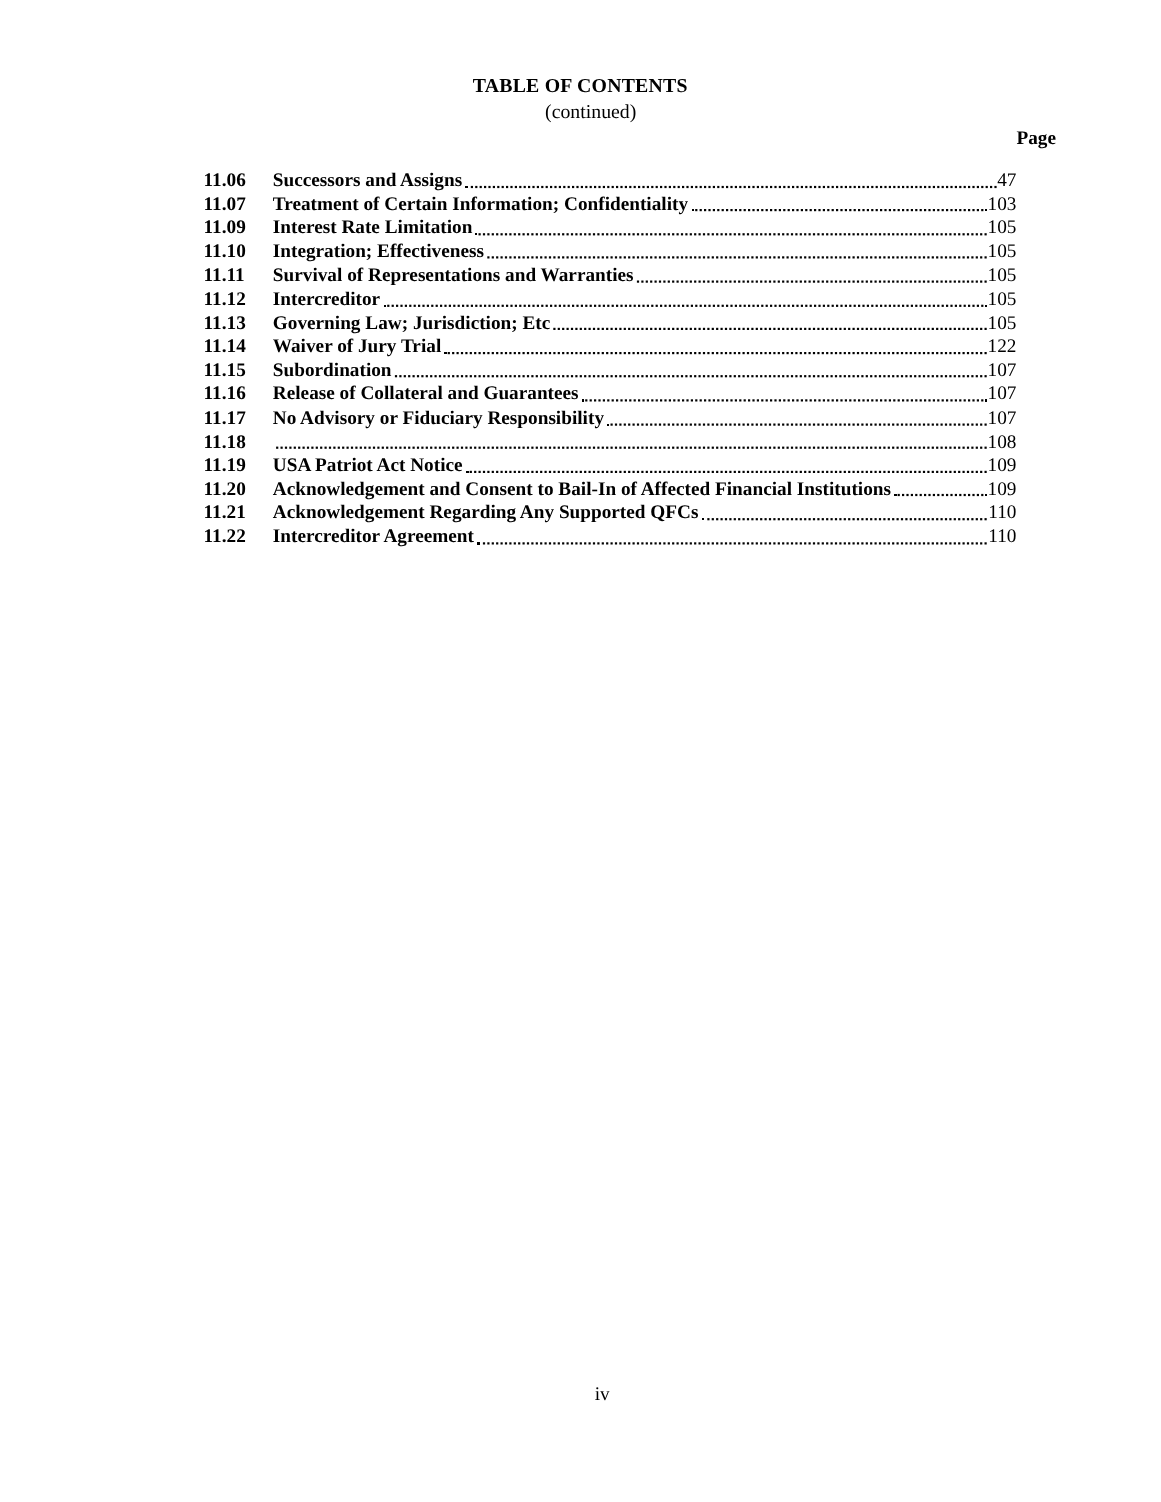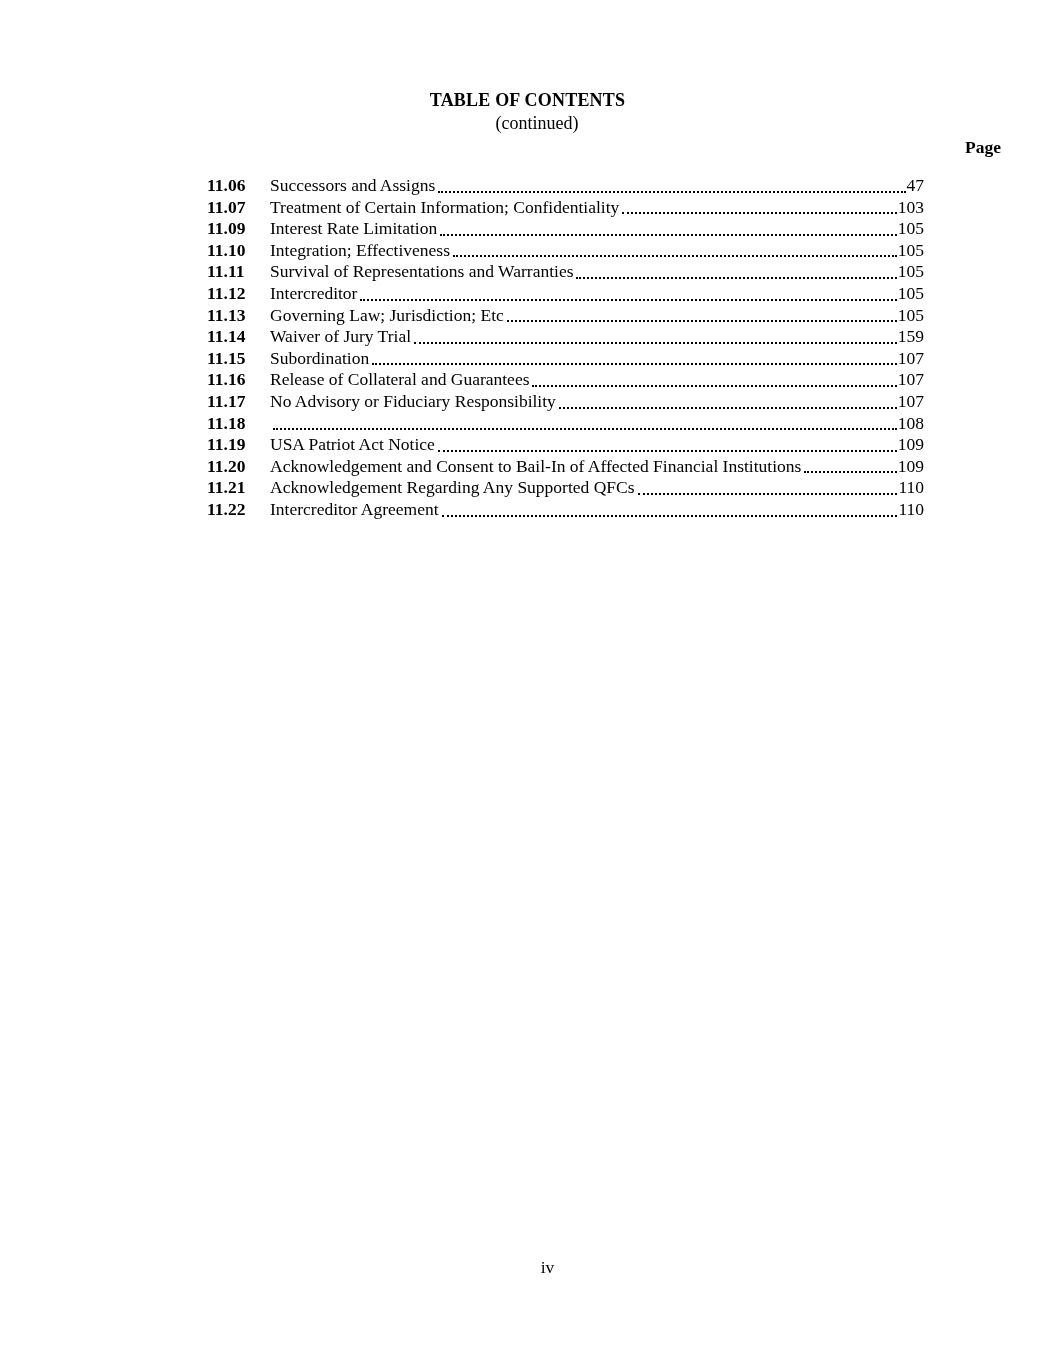--- a/index.html
+++ b/index.html
@@ -11,60 +11,59 @@
     position: relative;
     width: 1055px;
     height: 1365px;
     background: #ffffff;
     color: #000000;
     font-family: "Liberation Serif", "DejaVu Serif", serif;
     overflow: hidden;
     box-sizing: border-box;
   }
   .doc-header {
-    padding-top: 89px;
+    padding-top: 67px;
     text-align: center;
     line-height: 23px;
     font-size: 18px;
   }
   .doc-title {
     font-weight: bold;
     letter-spacing: 0.2px;
   }
   .doc-subtitle {
     font-weight: normal;
     margin-left: 19px;
   }
   .page-col-label {
     text-align: right;
-    padding-right: 54px;
+    padding-right: 95px;
     font-size: 17.5px;
     font-weight: bold;
     line-height: 23px;
     margin-top: 1px;
   }
   .toc {
     margin-top: 16px;
     padding-left: 185px;
     padding-right: 131px;
     font-size: 17.5px;
   }
   .toc-row {
     display: flex;
     align-items: baseline;
     line-height: 21.6px;
     white-space: nowrap;
-    margin-left: 22px;
   }
   .toc-num {
     flex: 0 0 63px;
     font-weight: bold;
   }
   .toc-title {
-    font-weight: normal;
+    font-weight: bold;
     flex: 0 0 auto;
     text-align: right;
   }
   .toc-leader {
     flex: 1 1 auto;
     min-width: 8px;
     align-self: flex-end;
     margin: 0 1px 4px 3px;
     border-bottom: 2.5px dotted #000000;
   }
@@ -135,21 +134,21 @@
       <div class="toc-row">
       <span class="toc-num">11.13</span>
       <span class="toc-title">Governing Law; Jurisdiction; Etc</span>
       <span class="toc-leader"></span>
       <span class="toc-page">105</span>
     </div>
       <div class="toc-row">
       <span class="toc-num">11.14</span>
       <span class="toc-title">Waiver of Jury Trial</span>
       <span class="toc-leader"></span>
-      <span class="toc-page">159</span>
+      <span class="toc-page">122</span>
     </div>
       <div class="toc-row">
       <span class="toc-num">11.15</span>
       <span class="toc-title">Subordination</span>
       <span class="toc-leader"></span>
       <span class="toc-page">107</span>
     </div>
       <div class="toc-row">
       <span class="toc-num">11.16</span>
       <span class="toc-title">Release of Collateral and Guarantees</span>

